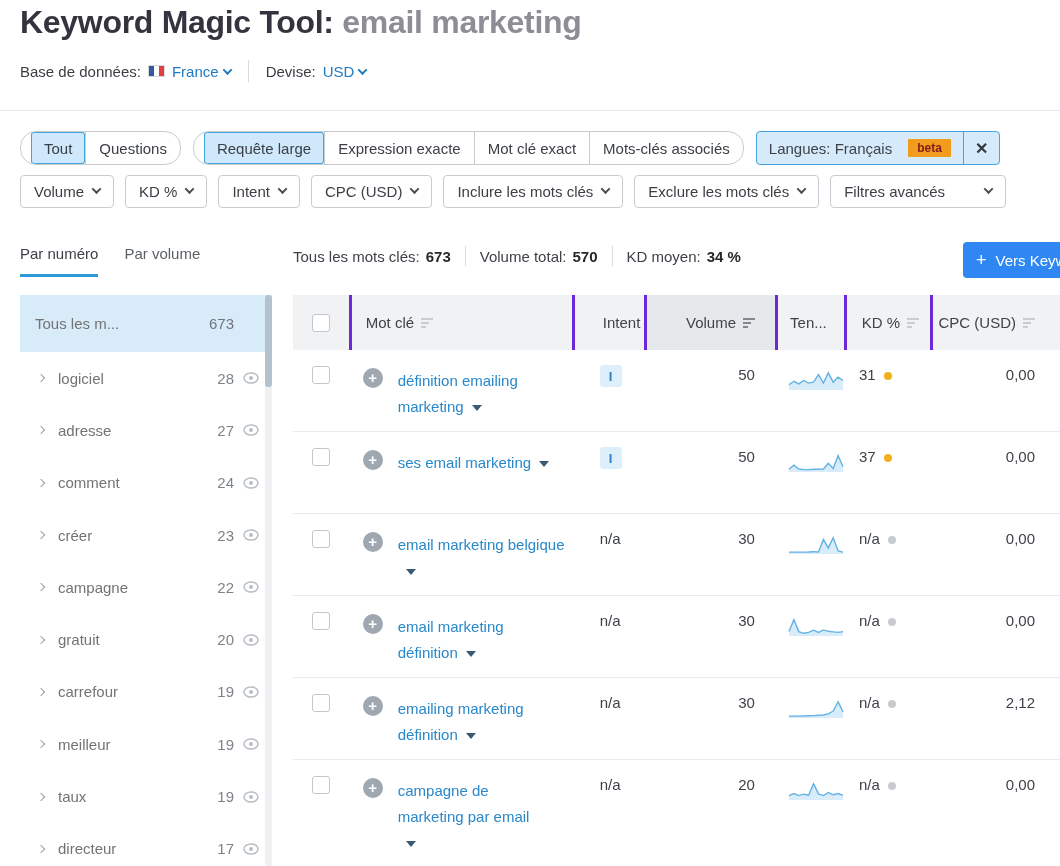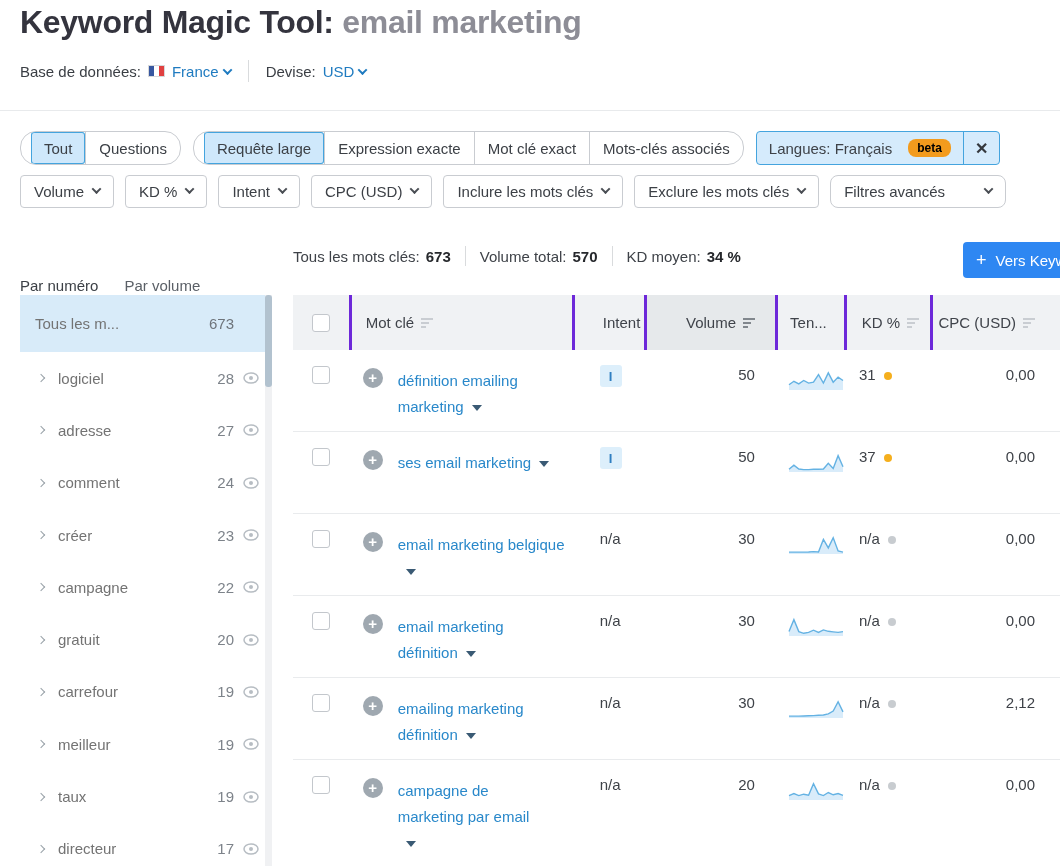--- a/index.html
+++ b/index.html
@@ -20,31 +20,31 @@
   .page-divider { position:absolute; top:110px; left:0; width:100%; height:1px; background:#e8eaec; }
 
   
   .frow1 { position:absolute; left:20px; top:131px; display:flex; gap:12px; font-size:15px; }
   .seg-group { display:flex; border:1px solid #c9ccd1; border-radius:16px; background:#fff; overflow:hidden; height:34px;padding-left:10px; }
   .seg { display:flex; align-items:center; padding:0 13px; color:#3c4046; cursor:pointer; border-left:1px solid #c9ccd1; white-space:nowrap; }
   .seg:first-child { border-left:none; }
   .seg.active { background:#cfe8fb; box-shadow:inset 0 0 0 1px #44a4de; border-radius:3px; }
   .lang-group { display:flex; align-items:center; border:1px solid #44a4de; border-radius:4px; background:#d5ebfc; height:34px; margin-left:0; }
   .lang-main { display:flex; align-items:center; gap:16px; padding:0 12px; cursor:pointer; }
-  .beta { background:#f39b1d; color:#000000; font-size:12px; font-weight:700; padding:2px 9px; border-radius:8px; }
+  .beta { background:#f39b1d; color:#7f1d1d; font-size:12px; font-weight:700; padding:2px 9px; border-radius:1px; }
   .lang-x { border-left:1px solid #44a4de; padding:0 11px; height:100%; display:flex; align-items:center; font-size:16px; font-weight:700; color:#34383d; cursor:pointer; }
 
   .frow2 { position:absolute; left:20px; top:175px; display:flex; gap:11px; font-size:15px; }
   .drop { display:flex; align-items:center; gap:9px; height:33px; padding:0 13px; border:1px solid #c9ccd1; border-radius:4px; background:#fff; color:#3c4046; cursor:pointer; white-space:nowrap; }
   .drop .chev { color:#4a4e54; margin-top:-3px; }
-  .drop.wide { width:176px; justify-content:space-between;border-radius:8px; }
+  .drop.wide { width:176px; justify-content:space-between; }
 
   
   .toolbar { position:absolute; left:0; top:243px; width:1060px; height:40px; }
-  .tabs { position:absolute; left:20px; top:2px; display:flex; gap:26px; font-size:15px;margin-top:32px; }
+  .tabs { position:absolute; left:20px; top:2px; display:flex; gap:26px; font-size:15px; }
   .tab { padding-bottom:12px; color:#5b6067; cursor:pointer; }
   .tab.active { color:#3c4046; border-bottom:3px solid #2e9bd6; }
   .stats { position:absolute; left:293px; top:3px; display:flex; align-items:center; font-size:15px; }
   .stat { display:flex; gap:6px; }
   .stat b { color:#26282c; }
   .stats .vdiv { height:20px; margin:0 14px; }
   .cta { position:absolute; right:0; top:-1px; height:36px; width:97px; background:#2e87f2; color:#fff; border:none; border-radius:4px 0 0 4px; font-size:15px; display:flex; align-items:center; gap:9px; padding:0 0 0 13px; overflow:hidden; white-space:nowrap; cursor:pointer; }
   .cta .plus { font-size:18px; font-weight:400; }
 
   

